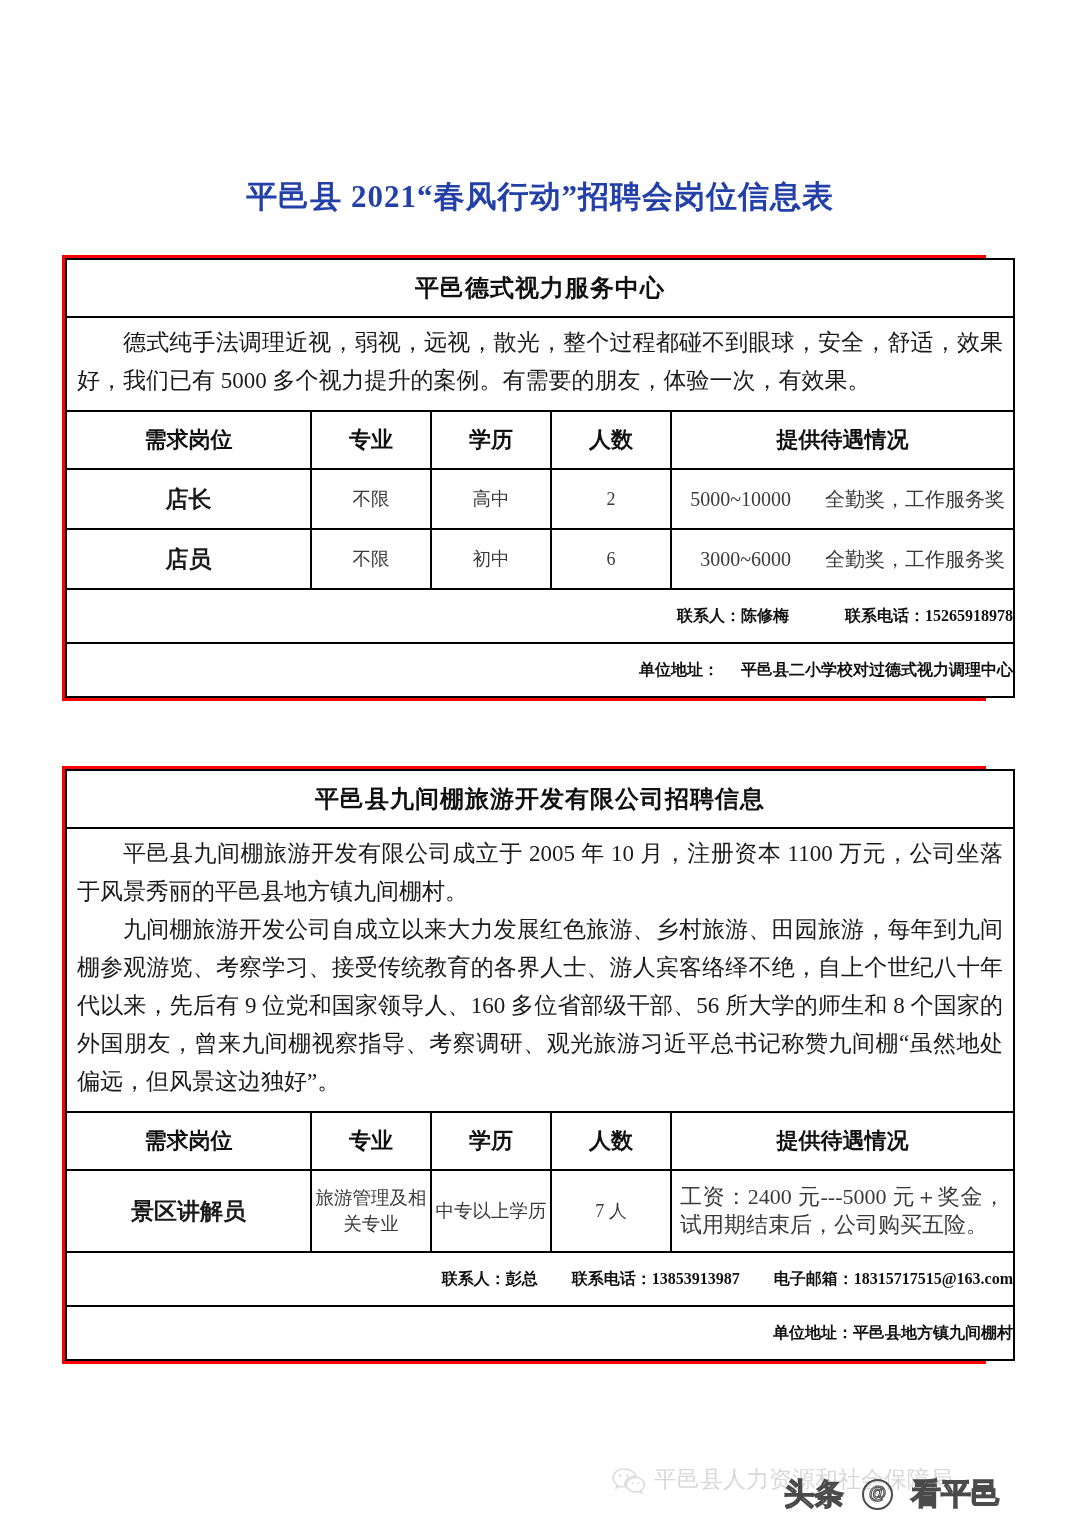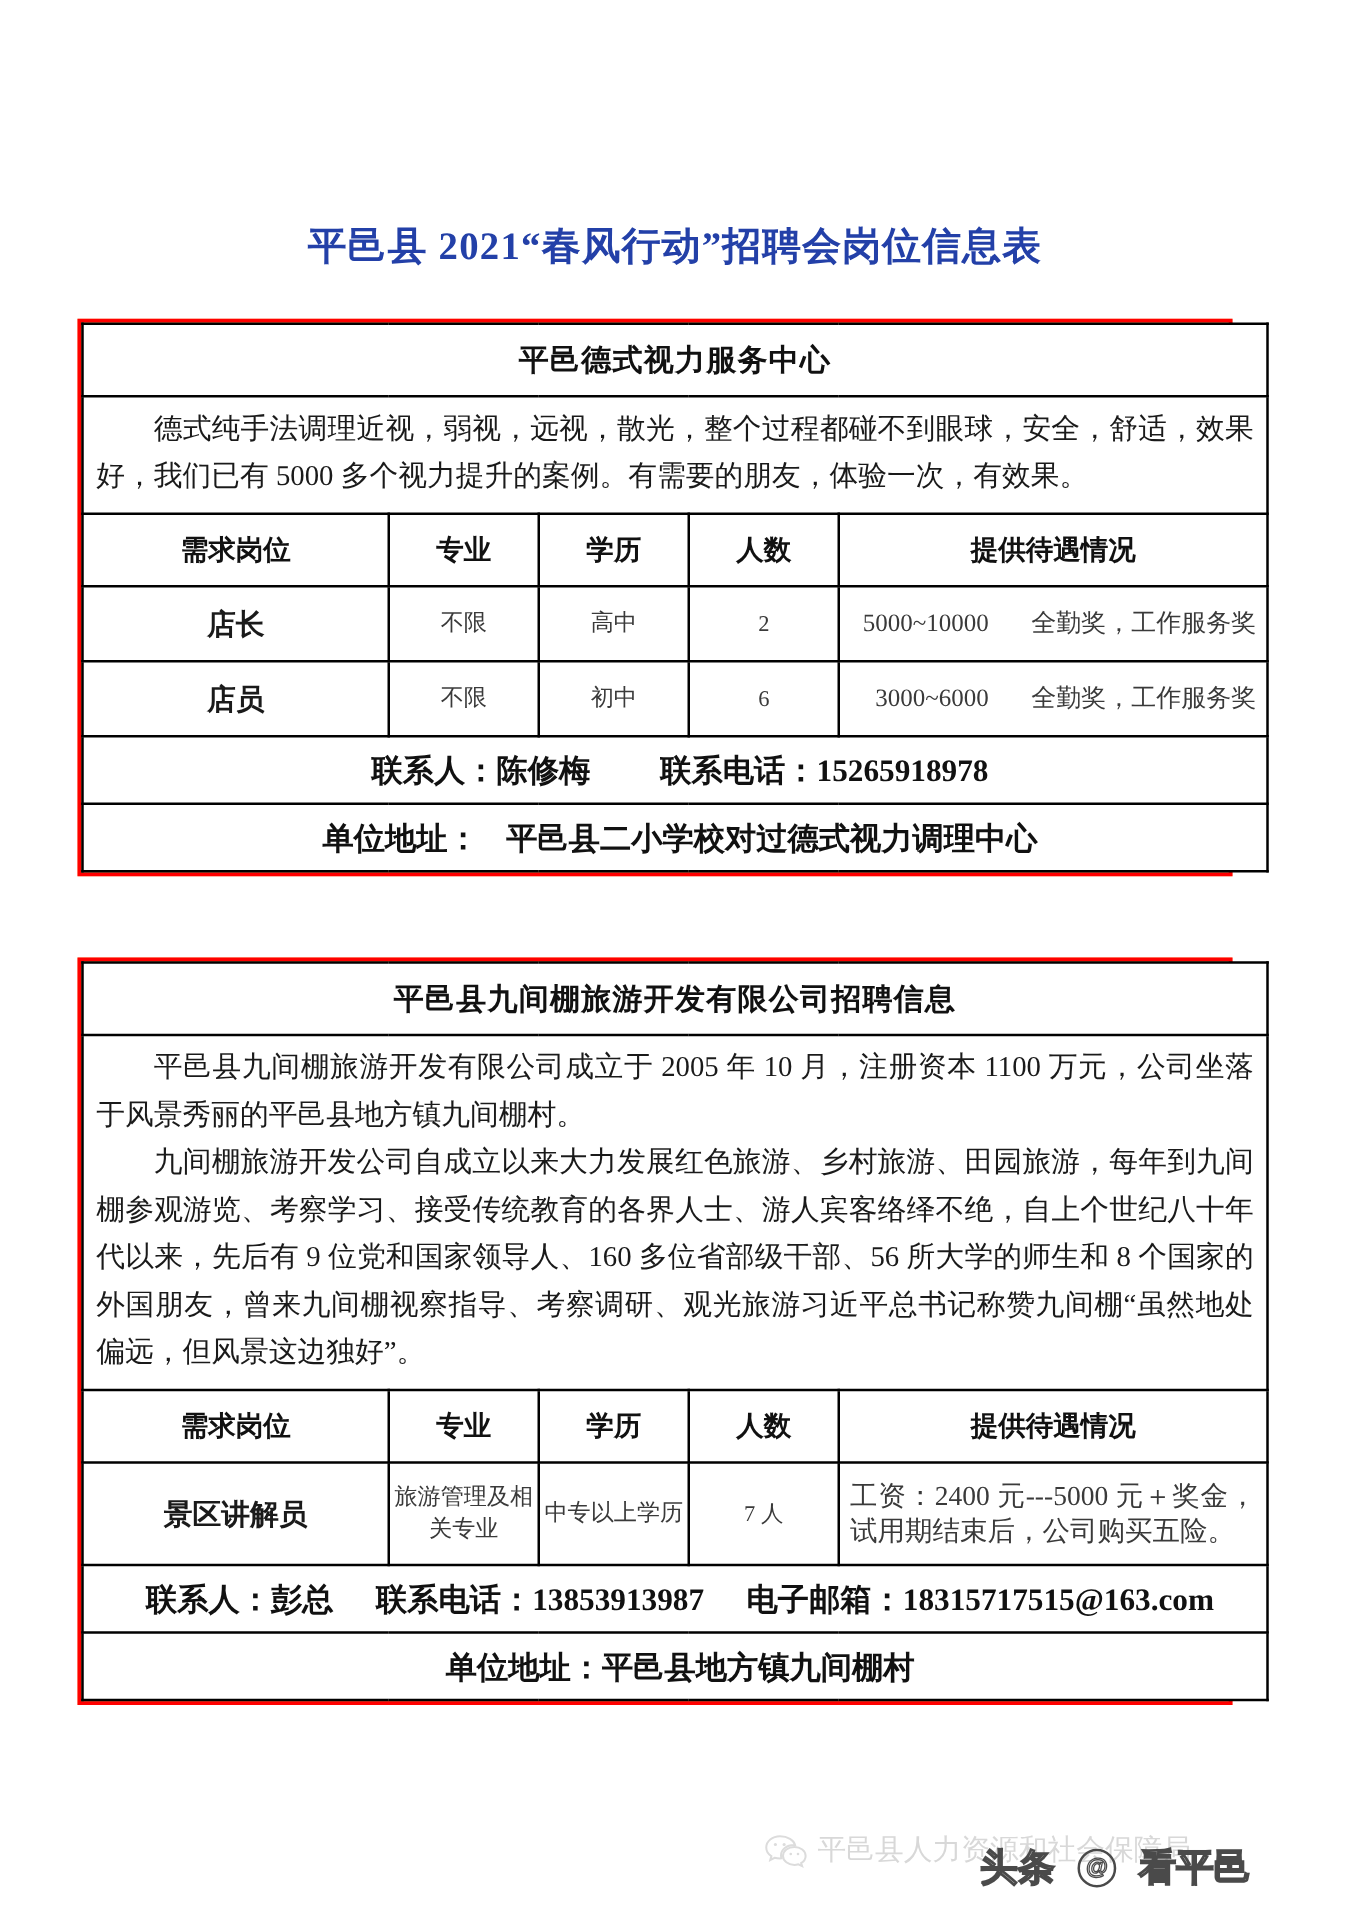--- a/index.html
+++ b/index.html
@@ -36,21 +36,21 @@
     white-space: nowrap;
   }
 
   
   .block {
     position: absolute;
     left: 62px;
     width: 924px;
     border: 3px solid #ff0000;
     box-sizing: border-box;
-    background: #fdba74;
+    background: #e5e5e5;
   }
   #block-1 { top: 255px; }
   #block-2 { top: 766px; }
 
   table.jobtable {
     border-collapse: collapse;
     width: 100%;
     table-layout: fixed;
   }
   table.jobtable td {
@@ -129,25 +129,25 @@
   .jobrow.tall td { height: 80px; }
   .jobrow.tall .c-pay {
     text-align: justify;
     text-justify: inter-ideograph;
     font-size: 22px;
   }
 
   
   .inforow td {
     height: 52px;
-    font-size: 25px;
+    font-size: 16px;
     font-weight: 700;
     color: #111;
     padding-left: 8px !important;
-    text-align: center;
+    text-align: right;
     font-family: "Liberation Sans", "DejaVu Sans", sans-serif;
   }
   .inforow .num {
     font-family: "Liberation Serif", "DejaVu Serif", serif;
     font-weight: 700;
   }
   .gap-sm { display: inline-block; width: 22px; }
   .gap-md { display: inline-block; width: 34px; }
 
   

